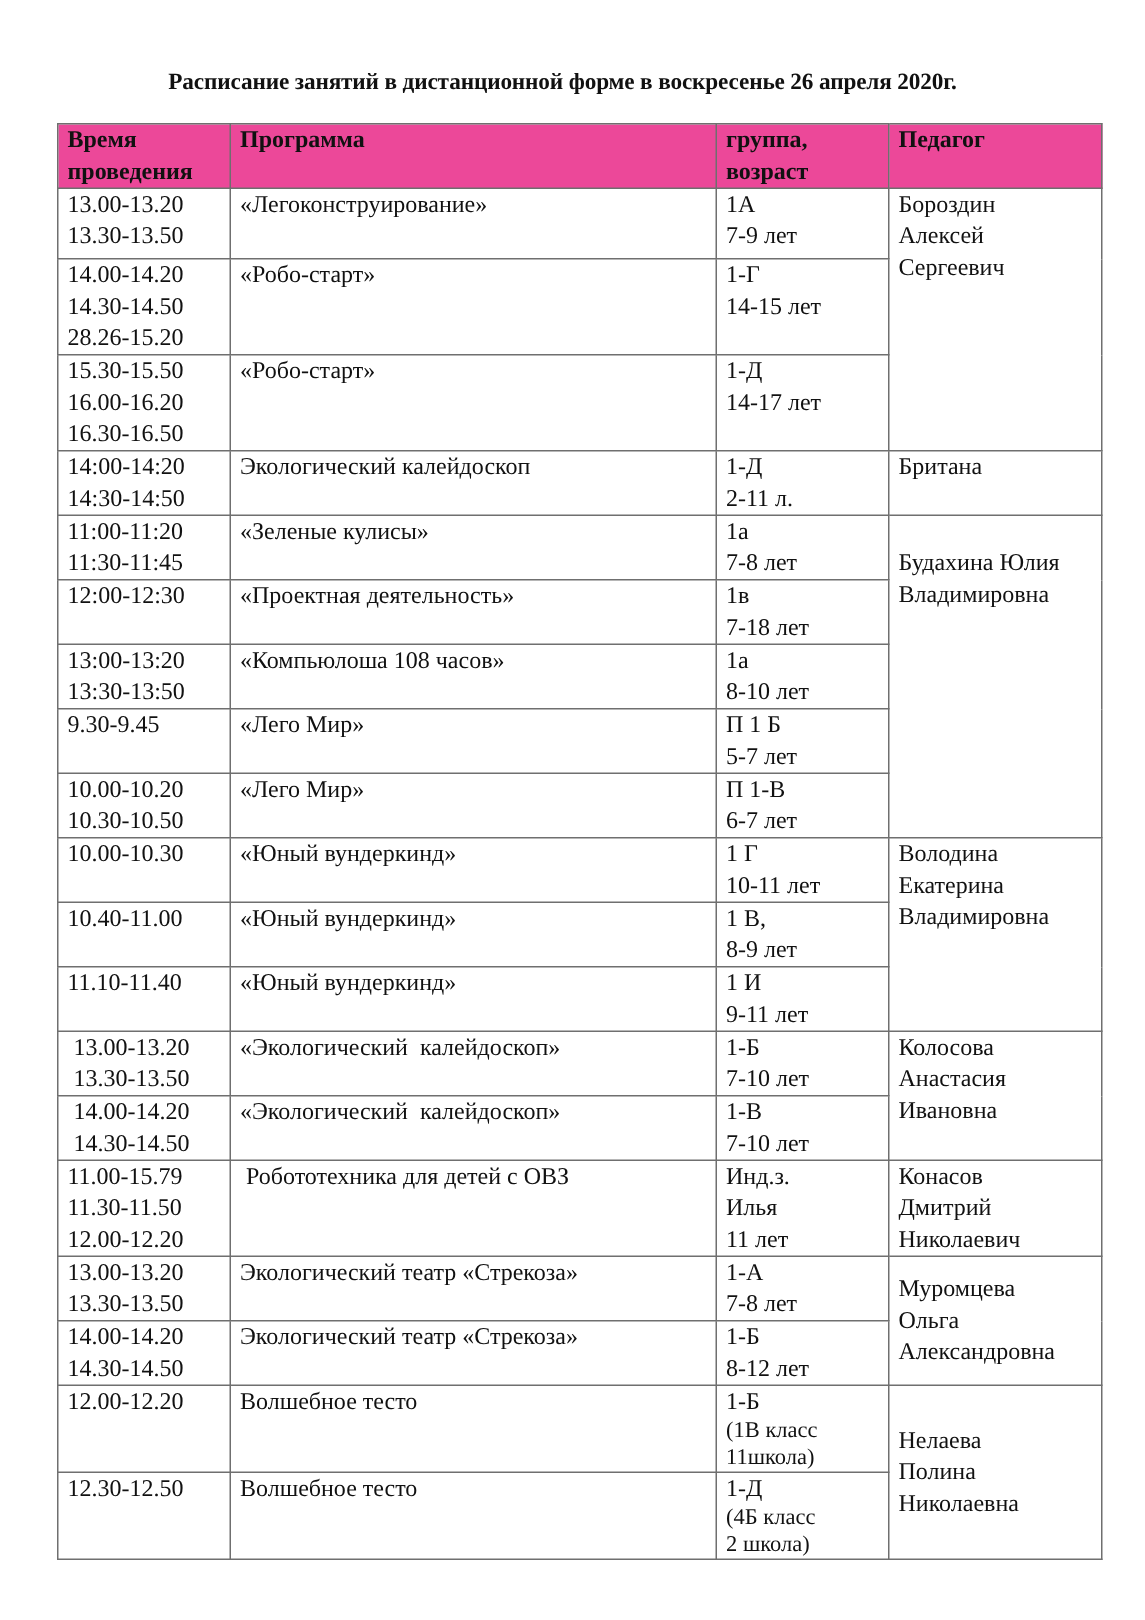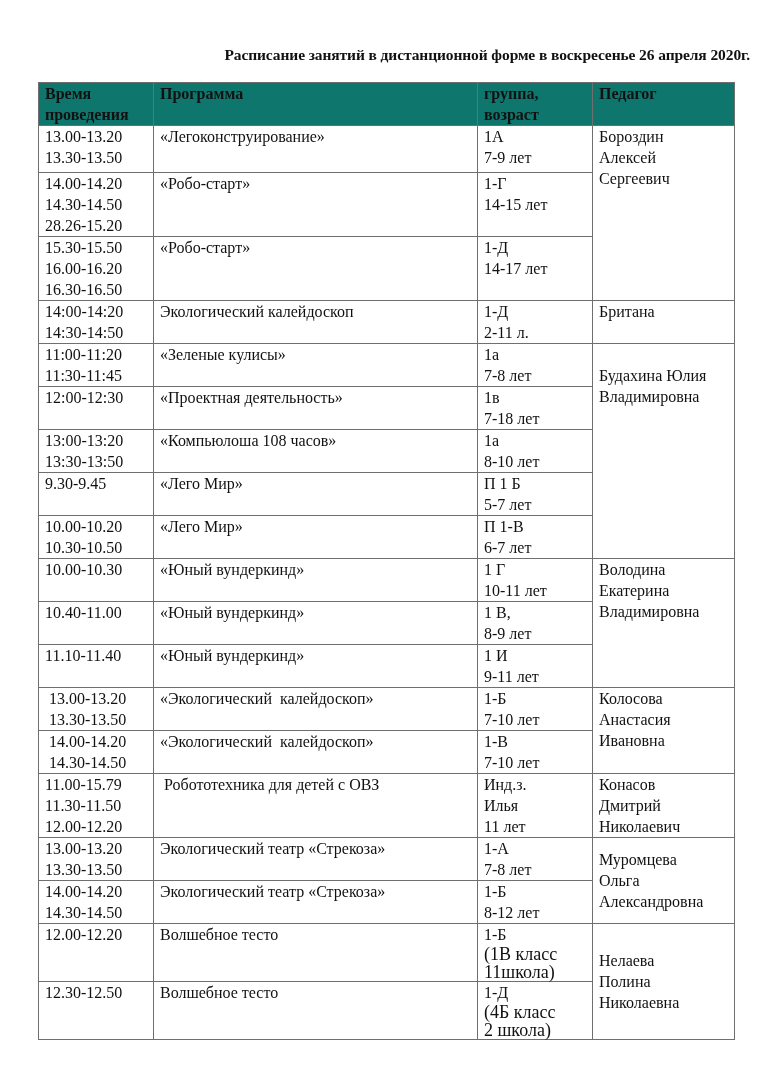--- a/index.html
+++ b/index.html
@@ -1,27 +1,27 @@
 <!DOCTYPE html>
 <html><head>
 <meta charset="utf-8">
 <style>
   html, body { margin: 0; padding: 0; background: #ffffff; }
   body { width: 763px; height: 1080px; position: relative; overflow: hidden;
          font-family: "Liberation Serif", "DejaVu Serif", serif; color: #111; }
-  .title { position: absolute; top: 46px; left: 0; width: 750px; text-align: right;
+  .title { position: absolute; top: 46px; left: 0; width: 750px; text-align: center;
            font-weight: bold; font-size: 15.5px; letter-spacing: -0.1px; }
   table.sched { position: absolute; top: 82px; left: 38px; width: 696px;
                 border-collapse: collapse; table-layout: fixed; }
   table.sched td, table.sched th { border: 1.3px solid #6f6f6f; vertical-align: top;
                 padding: 0 6px; font-size: 16px; line-height: 21px; text-align: left; }
-  table.sched th { background: #0f766e; font-weight: bold; height: 42px; }
+  table.sched th { background: #ec4899; font-weight: bold; height: 42px; }
   col.c1 { width: 115px; } col.c2 { width: 324px; } col.c3 { width: 115px; } col.c4 { width: 142px; }
   .line { display: block; white-space: nowrap; }
-  .small { font-size: 18px; line-height: 18px; }
+  .small { font-size: 15px; line-height: 18px; }
   .italic { }
   .mid { vertical-align: middle !important; }
   .indent { padding-left: 10px !important; }
 </style>
 </head>
 <body>
 
 <div class="title">Расписание занятий в дистанционной форме в воскресенье  26  апреля 2020г.</div>
 
 <table class="sched">

